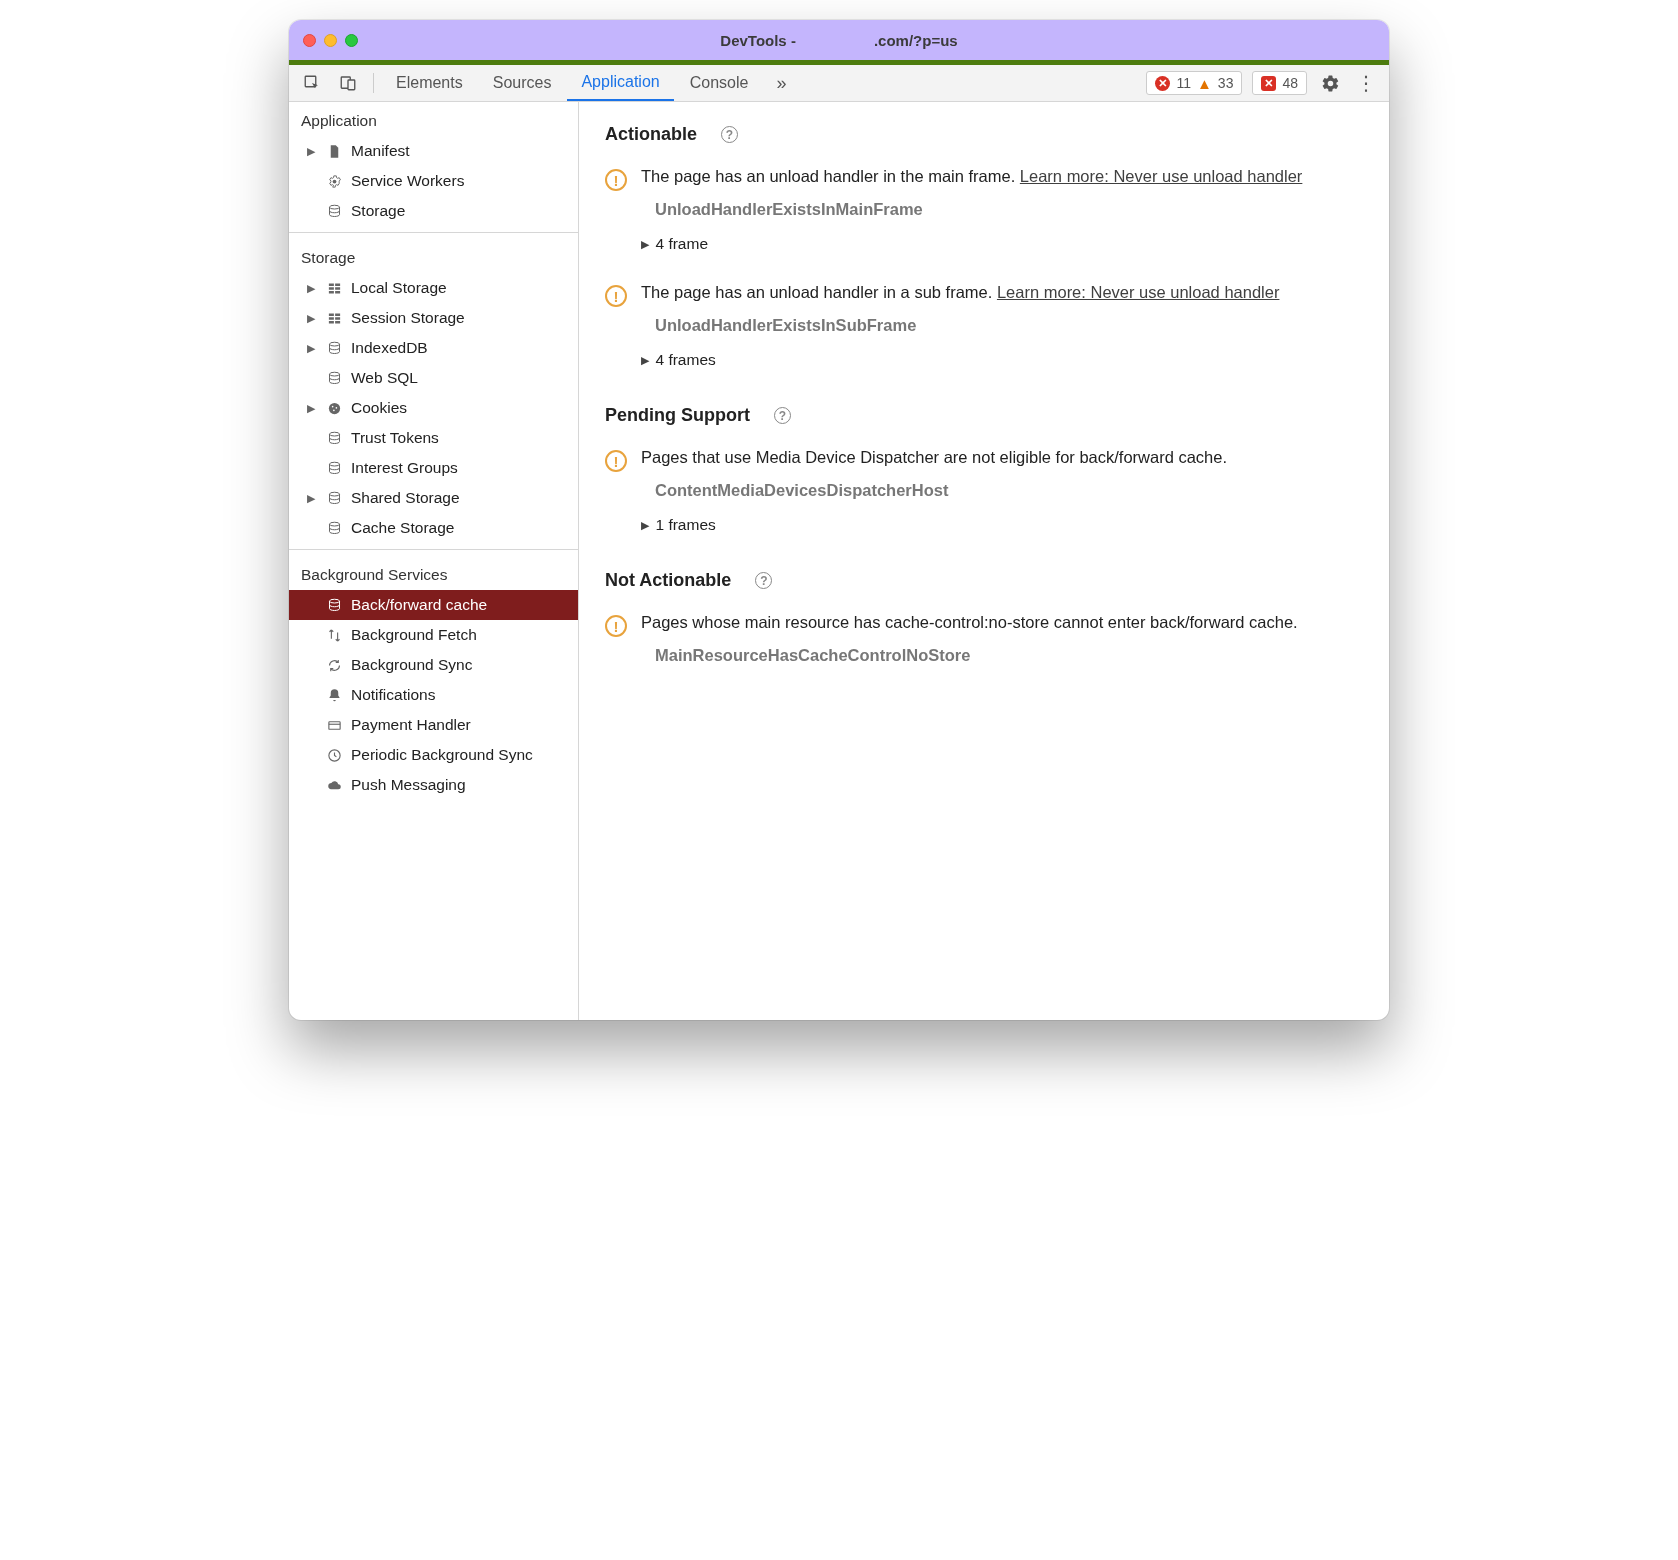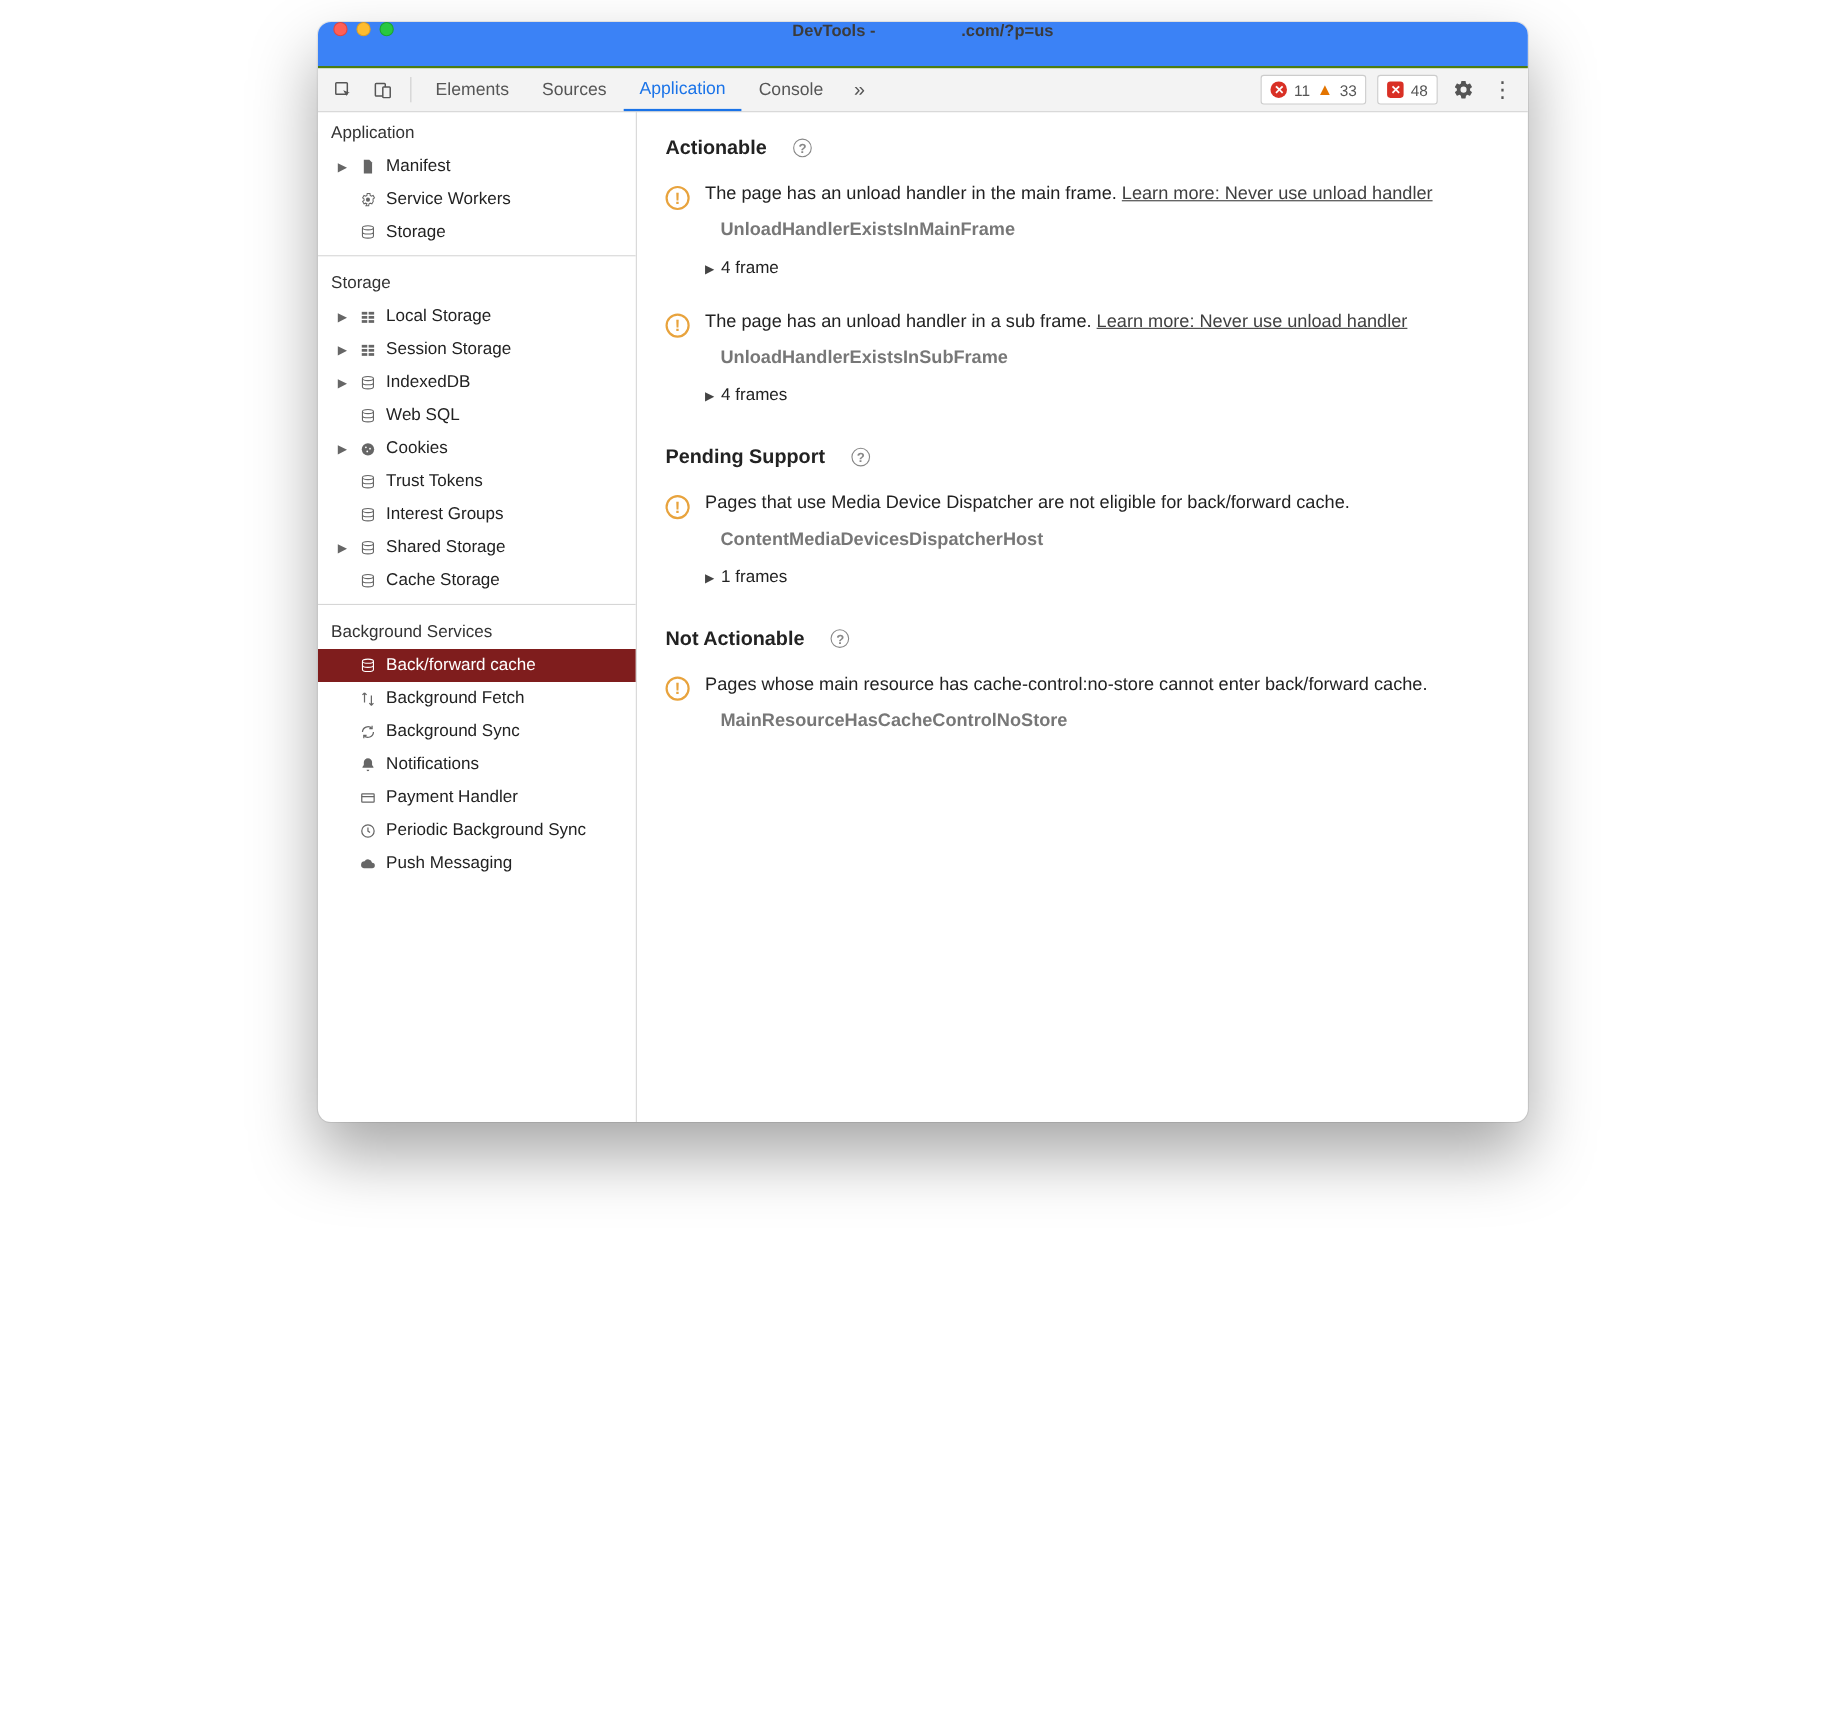--- a/index.html
+++ b/index.html
@@ -10,41 +10,41 @@
     margin: 20px auto;
     border-radius: 12px;
     box-shadow: 0 30px 60px rgba(0,0,0,0.35), 0 0 0 1px rgba(0,0,0,0.08);
     overflow: hidden;
     display: flex;
     flex-direction: column;
     background: #fff;
   }
   .titlebar {
     height: 40px;
-    background: #3b82f6;
+    background: #c4b5fd;
     display: flex;
-    align-items: flex-start;
+    align-items: center;
     padding: 0 14px;
     position: relative;
   }
   .traffic { display: flex; gap: 8px; }
   .traffic .dot { width: 13px; height: 13px; border-radius: 50%; }
   .dot.red { background: #ff5f57; border:1px solid #e14640;}
   .dot.yellow { background: #febc2e; border:1px solid #dfa023;}
   .dot.green { background: #28c840; border:1px solid #1ba42f;}
   .titlebar .title {
     position:absolute; left:0; right:0; text-align:center;
     font-size: 15px; color:#3b3b3b; font-weight:600;
     display:flex; justify-content:center; gap:4px;
   }
   .titlebar .title .gap { display:inline-block; width:70px;}
 
   .toolbar {
     height: 42px;
-    border-top: 2px solid #4d7c0f;
+    border-top: 5px solid #4d7c0f;
     border-bottom: 1px solid #d6d6d6;
     background: #f3f3f3;
     display: flex;
     align-items: stretch;
     padding: 0 6px;
     gap: 2px;
     font-size: 16px;
     color:#555;
   }
   .toolbar .sep { width:1px; background:#ccc; margin:8px 6px;}

